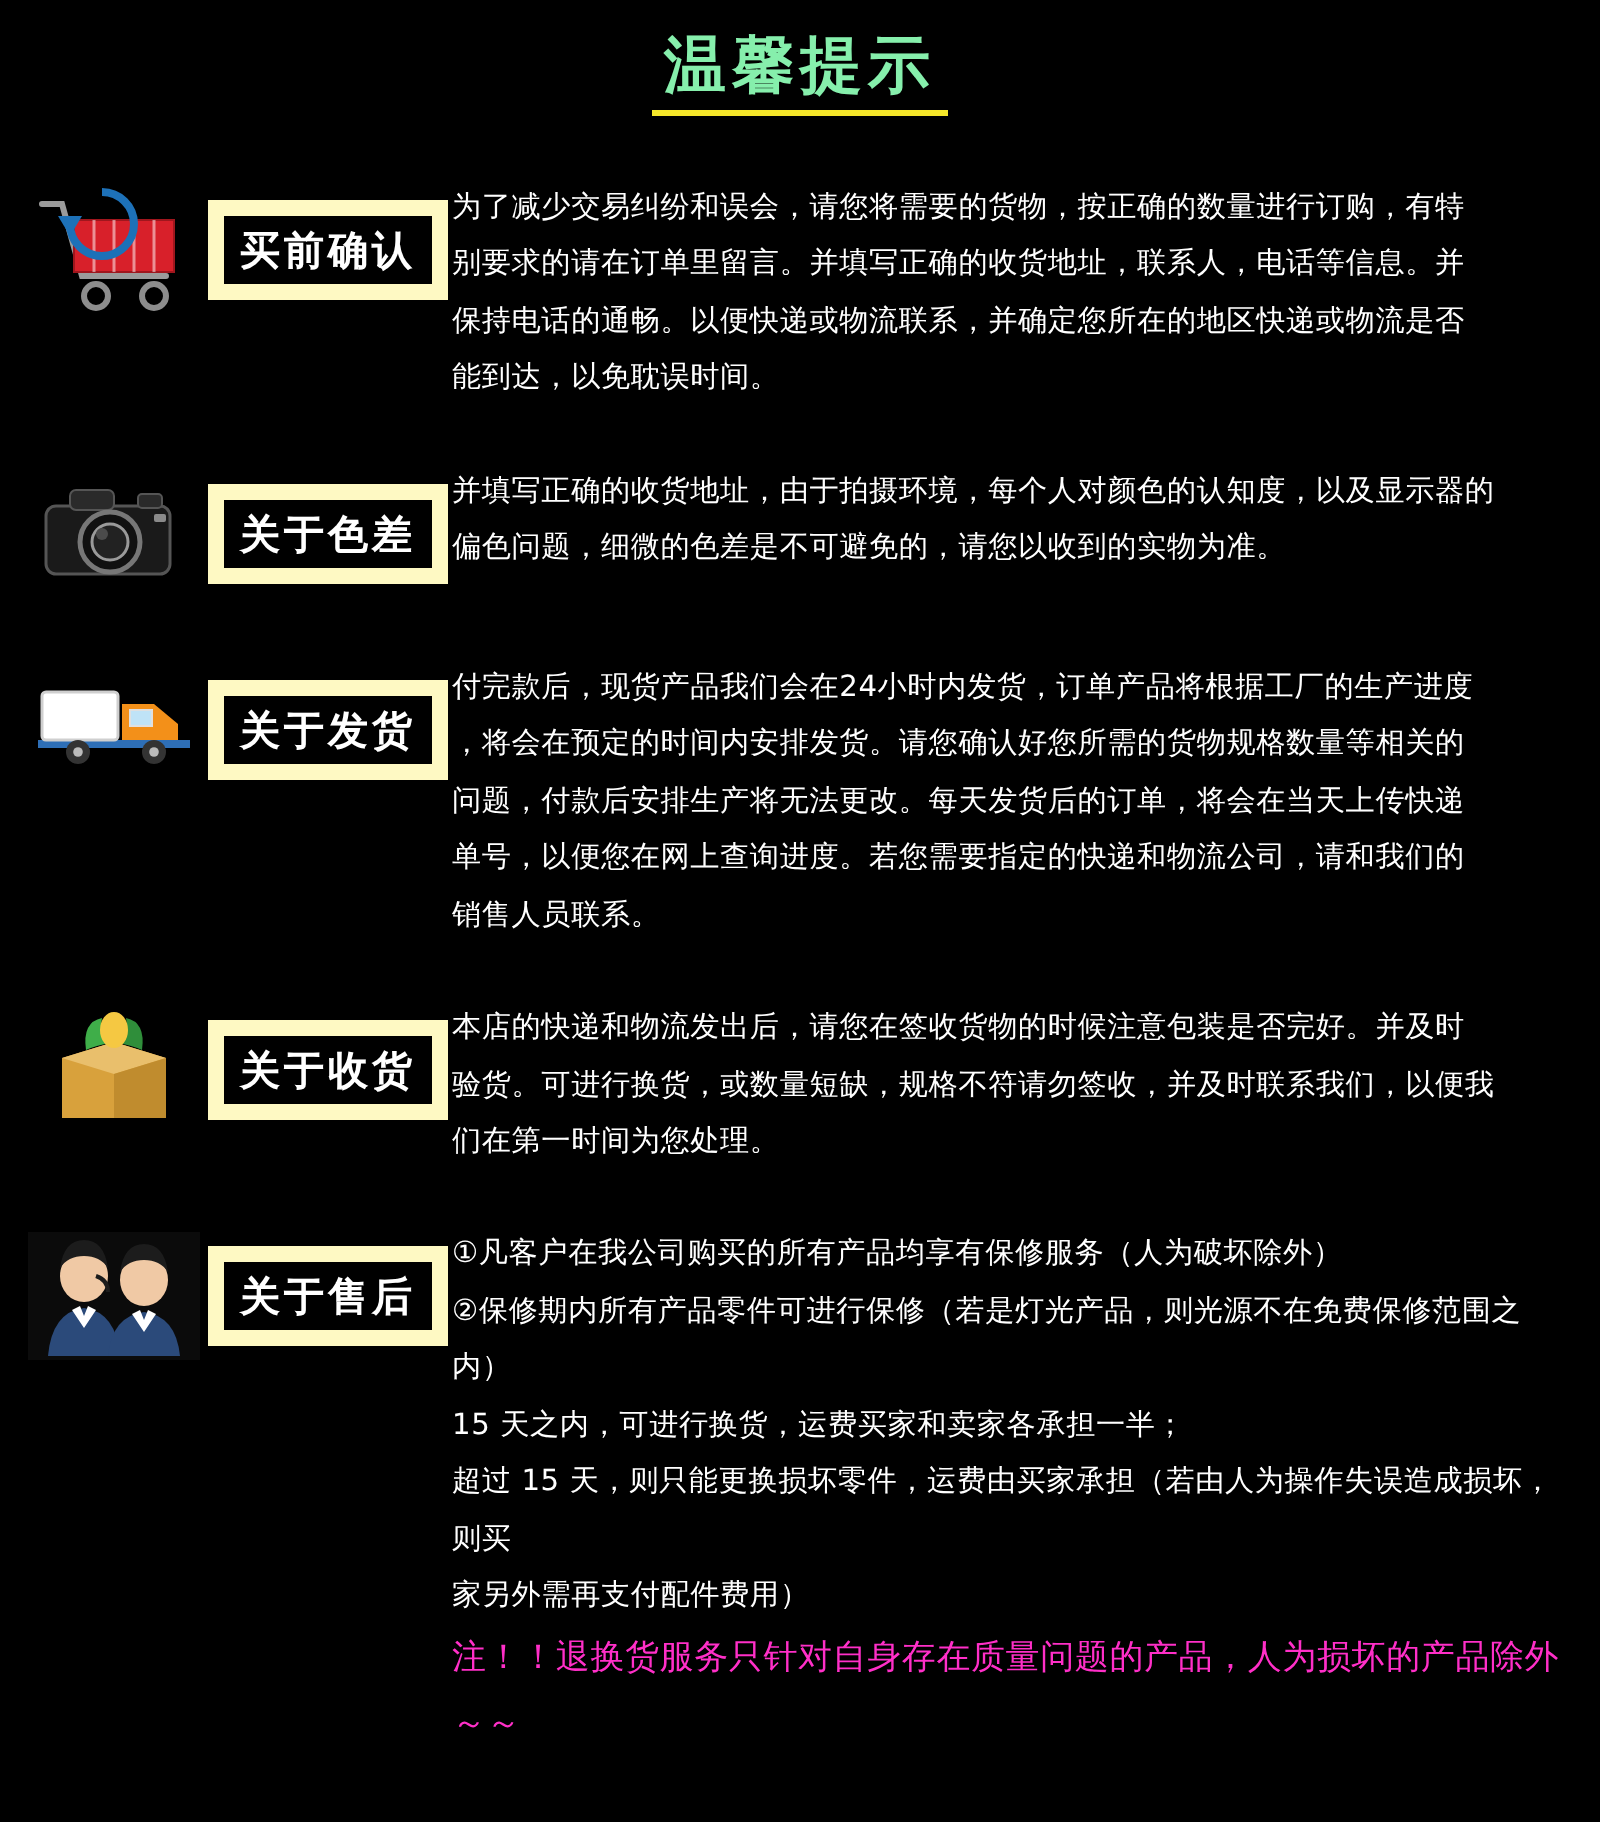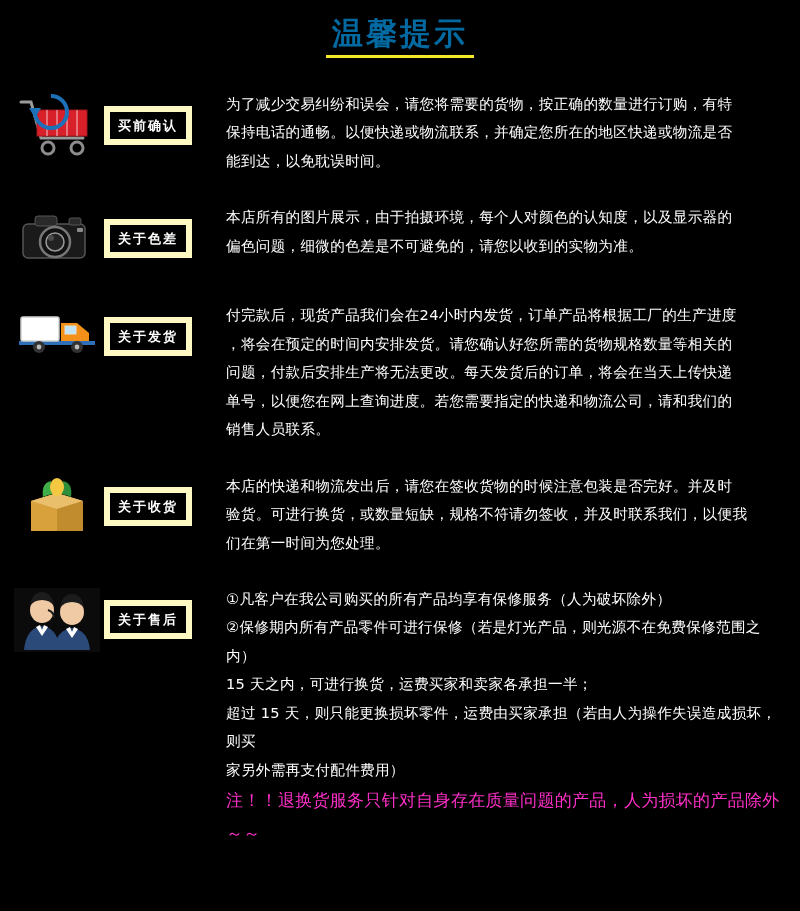--- a/index.html
+++ b/index.html
@@ -21,21 +21,21 @@
     display: flex;
     align-items: center;
     justify-content: center;
     background: #000;
     position: relative;
   }
   .header-title {
     font-size: 31px;
     font-weight: bold;
     letter-spacing: 3px;
-    color: #0369a1;
+    color: #86efac;
     border-bottom: 3px solid #f5e72a;
     padding: 0 6px 5px 6px;
     line-height: 1.1;
   }
 
   
   .sections {
     padding: 0 0 0 0;
   }
   .section {
@@ -54,23 +54,23 @@
   .icon-box {
     width: 86px;
     flex: 0 0 86px;
     height: 70px;
     display: flex;
     align-items: center;
     justify-content: center;
   }
   .label-box {
     margin-left: 4px;
-    border: 6px solid #fef9c3;
+    border: 8px solid #fef9c3;
     padding: 7px 8px;
-    font-size: 13px;
+    font-size: 20px;
     font-weight: bold;
     letter-spacing: 2px;
     color: #ffffff;
     white-space: nowrap;
     line-height: 1;
   }
   .sec-body {
     flex: 1 1 auto;
     font-size: 14.6px;
     line-height: 1.95;
@@ -119,20 +119,21 @@
           <circle cx="31" cy="56" r="6" fill="none" stroke="#8d8d8d" stroke-width="3"></circle>
           <circle cx="60" cy="56" r="6" fill="none" stroke="#8d8d8d" stroke-width="3"></circle>
           <path d="M34 4 A16 16 0 1 1 18 20" stroke="#1d71b8" stroke-width="4" fill="none"></path>
           <path d="M18 26 L12 16 L24 16 Z" fill="#1d71b8"></path>
         </svg>
       </div>
       <div class="label-box">买前确认</div>
     </div>
     <div class="sec-body">
       <p>为了减少交易纠纷和误会，请您将需要的货物，按正确的数量进行订购，有特</p>
+      <p>别要求的请在订单里留言。并填写正确的收货地址，联系人，电话等信息。并</p>
       <p>保持电话的通畅。以便快递或物流联系，并确定您所在的地区快递或物流是否</p>
       <p>能到达，以免耽误时间。</p>
     </div>
   </div>
 
   <div class="section">
     <div class="sec-left">
       <div class="icon-box">
         <svg class="ico" width="80" height="60" viewBox="0 0 80 60" xmlns="http://www.w3.org/2000/svg">
           <rect x="6" y="16" width="62" height="34" rx="5" fill="#1a1a1a" stroke="#555" stroke-width="1.5"></rect>
@@ -140,21 +141,21 @@
           <rect x="52" y="10" width="12" height="7" rx="2" fill="#2a2a2a" stroke="#555" stroke-width="1"></rect>
           <circle cx="38" cy="34" r="15" fill="#111" stroke="#777" stroke-width="2.5"></circle>
           <circle cx="38" cy="34" r="9" fill="#222" stroke="#9a9a9a" stroke-width="1.5"></circle>
           <circle cx="34" cy="30" r="3" fill="#4b4b4b"></circle>
           <rect x="60" y="20" width="6" height="4" rx="1" fill="#8a8a8a"></rect>
         </svg>
       </div>
       <div class="label-box">关于色差</div>
     </div>
     <div class="sec-body">
-      <p>本店所有的图片展示，由于拍摄环境，每个人对颜色的认知度，以及显示器的</p>
+      <p>并填写正确的收货地址，由于拍摄环境，每个人对颜色的认知度，以及显示器的</p>
       <p>偏色问题，细微的色差是不可避免的，请您以收到的实物为准。</p>
     </div>
   </div>
 
   <div class="section">
     <div class="sec-left">
       <div class="icon-box">
         <svg class="ico" width="84" height="58" viewBox="0 0 84 58" xmlns="http://www.w3.org/2000/svg">
           <rect x="4" y="34" width="76" height="4" fill="#2e6fb7"></rect>
           <rect x="6" y="10" width="38" height="24" rx="2" fill="#ffffff" stroke="#cfcfcf" stroke-width="1.5"></rect>

